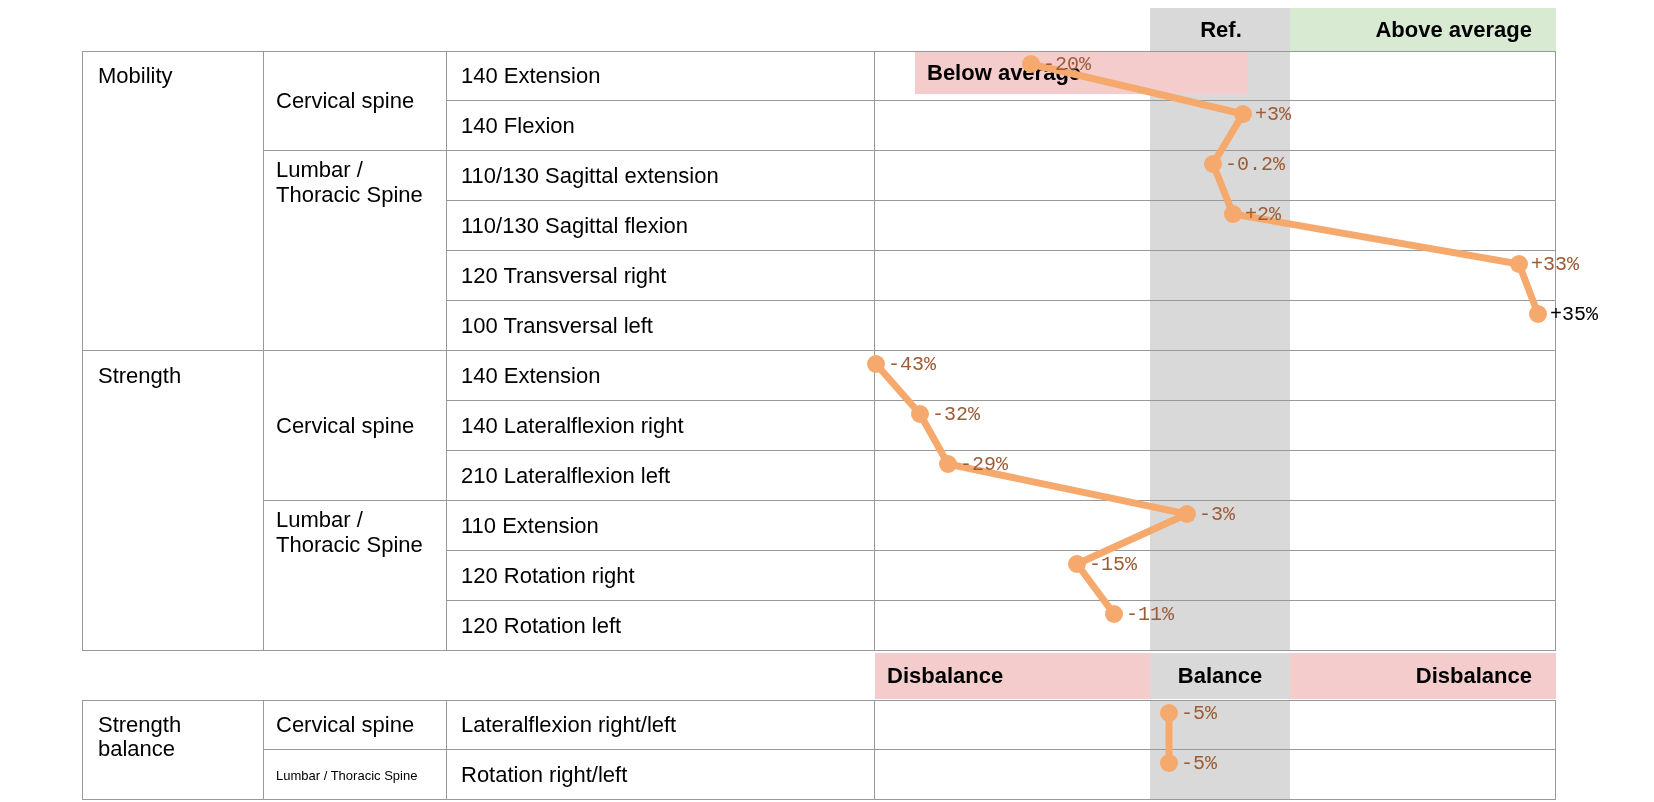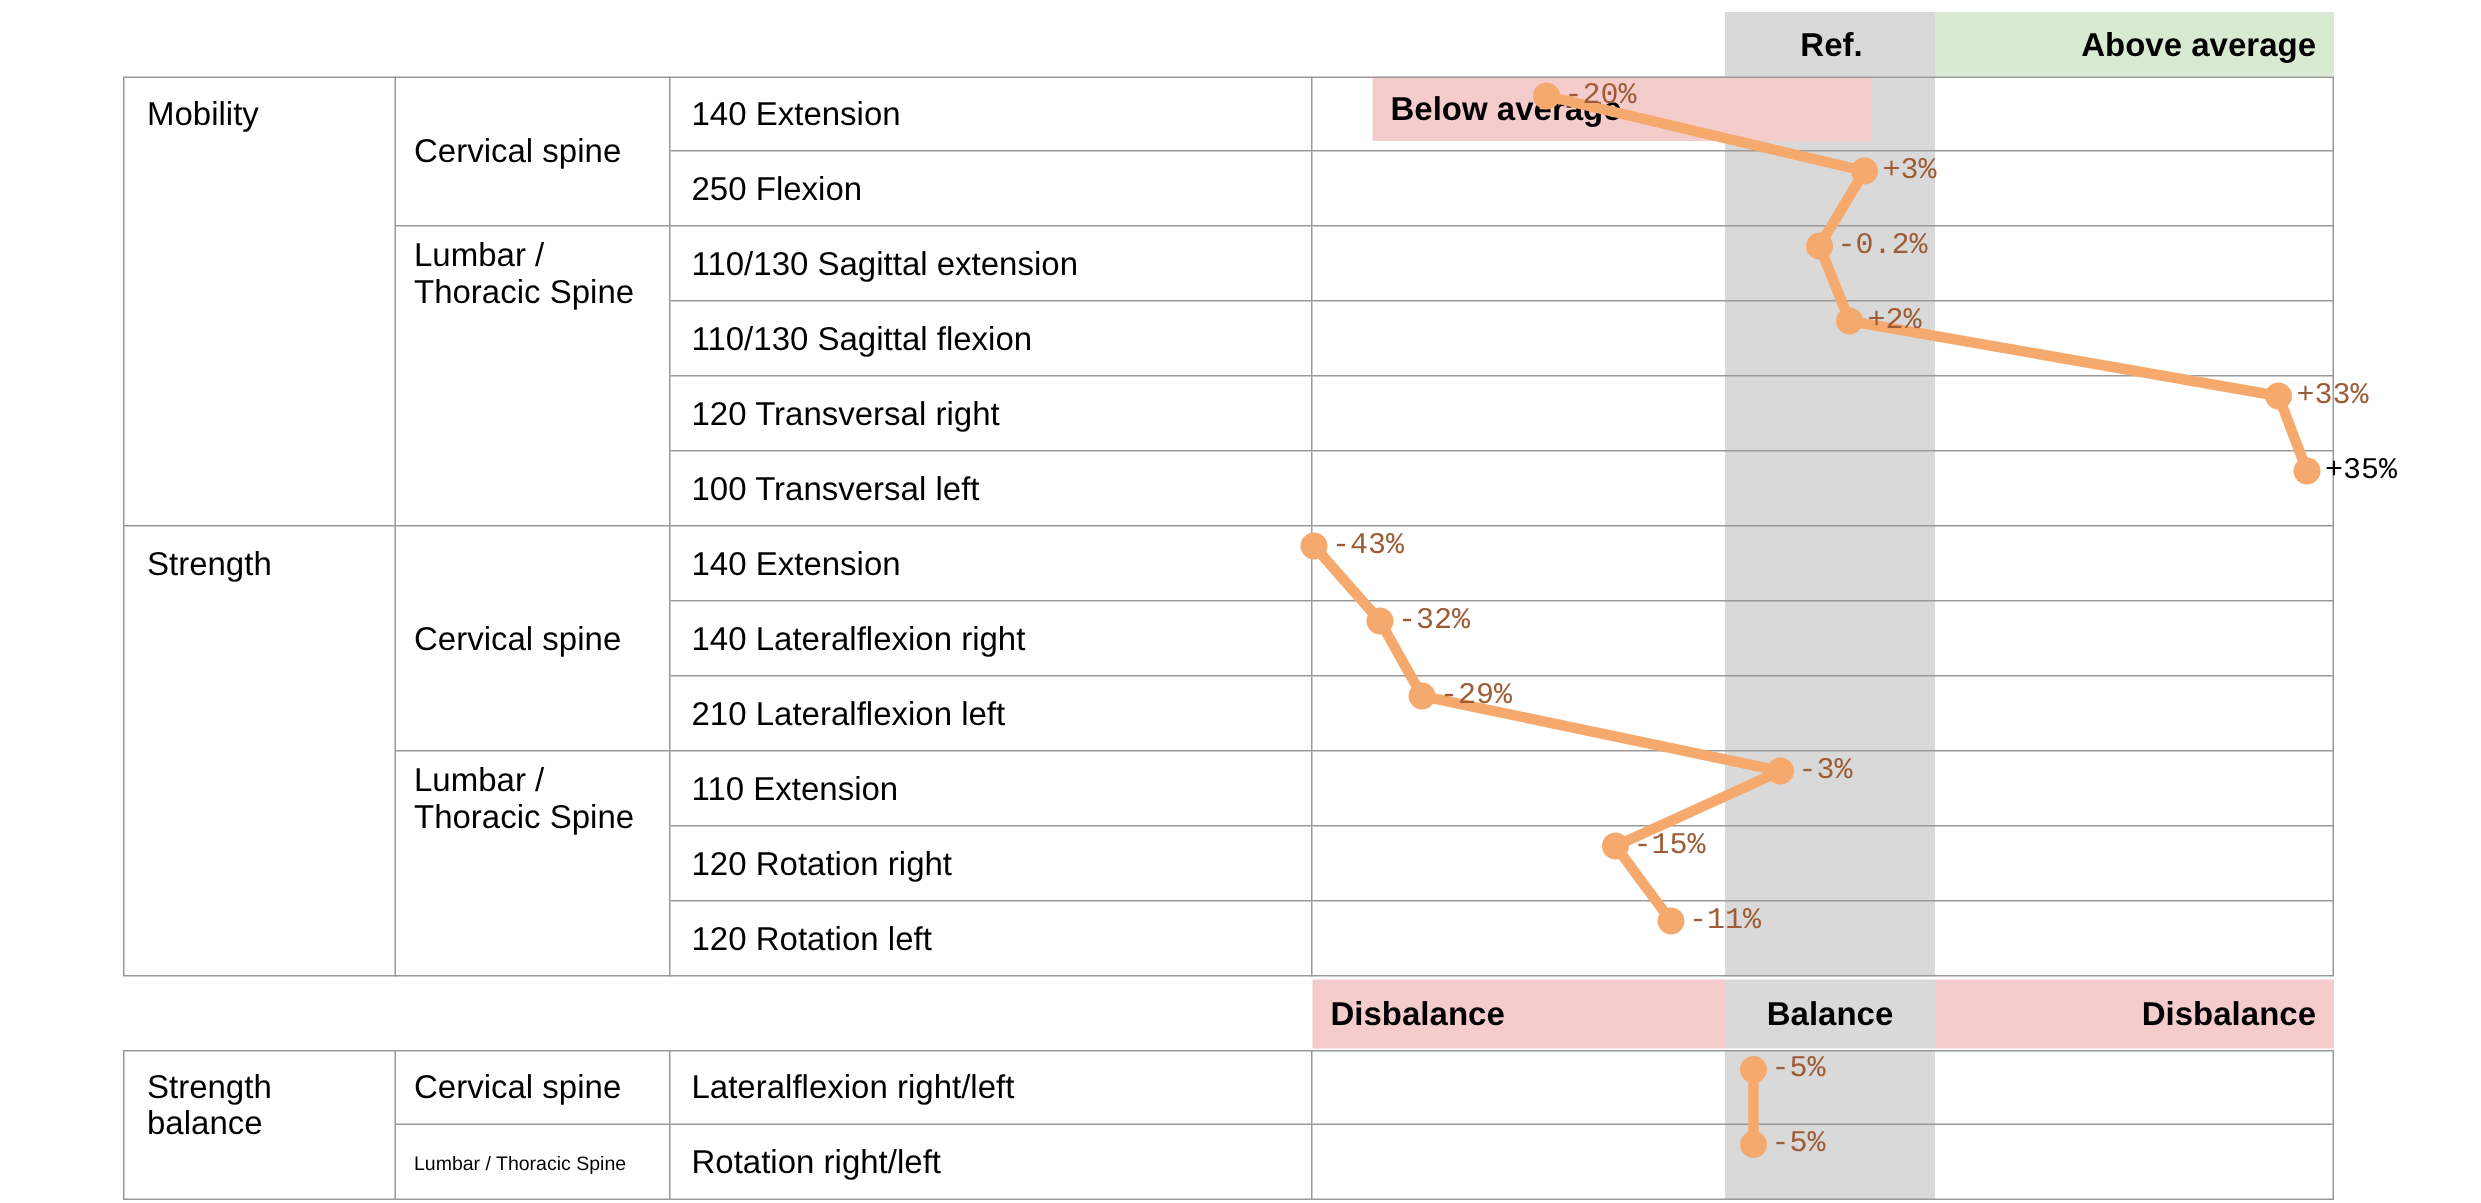--- a/index.html
+++ b/index.html
@@ -12,21 +12,21 @@
   }
   html,body{margin:0;padding:0;background:#fff;}
   .canvas{
     position:relative;width:1654px;height:802px;background:#fff;overflow:hidden;
     font-family:"Liberation Sans", sans-serif;color:#000;
   }
   .band{position:absolute;z-index:1;}
   .hcell{position:absolute;z-index:2;font-weight:bold;font-size:22px;box-sizing:border-box;display:flex;align-items:center;}
   .hcell.left{justify-content:flex-start;padding-left:12px;}
   .hcell.center{justify-content:center;}
-  .hcell.right{justify-content:flex-end;padding-right:12px;}
+  .hcell.right{justify-content:flex-end;padding-right:24px;}
   .outer{position:absolute;border:1px solid var(--border);box-sizing:border-box;background:transparent;z-index:2;}
   .cell{position:absolute;box-sizing:border-box;font-size:22px;z-index:2;display:flex;align-items:center;}
   .cell.top{align-items:flex-start;}
   .b-r{border-right:1px solid var(--border);}
   .b-b{border-bottom:1px solid var(--border);}
   .pre{white-space:pre-line;}
   .pad1{padding-left:16px;}
   .pad2{padding-left:12px;}
   .pad3{padding-left:14px;}
   .small{font-size:13px;}
@@ -87,21 +87,21 @@
     <span>Cervical spine</span>
     </div>
   <div class="cell b-r pad2 top two-line pre" style="left:264px;top:501px;width:183px;height:150px;">
     <span>Lumbar /
 Thoracic Spine</span></div>
 
   <div class="cell b-r b-b pad3" style="left:447px;top:51px;width:428px;height:50px;">
       <span>140 Extension</span>
     </div>
   <div class="cell b-r b-b pad3" style="left:447px;top:101px;width:428px;height:50px;">
-      <span>250 Flexion</span>
+      <span>140 Flexion</span>
     </div>
   <div class="cell b-r b-b pad3" style="left:447px;top:151px;width:428px;height:50px;">
       <span>110/130 Sagittal extension</span>
     </div>
   <div class="cell b-r b-b pad3" style="left:447px;top:201px;width:428px;height:50px;">
       <span>110/130 Sagittal flexion</span>
     </div>
   <div class="cell b-r b-b pad3" style="left:447px;top:251px;width:428px;height:50px;">
       <span>120 Transversal right</span>
     </div>

